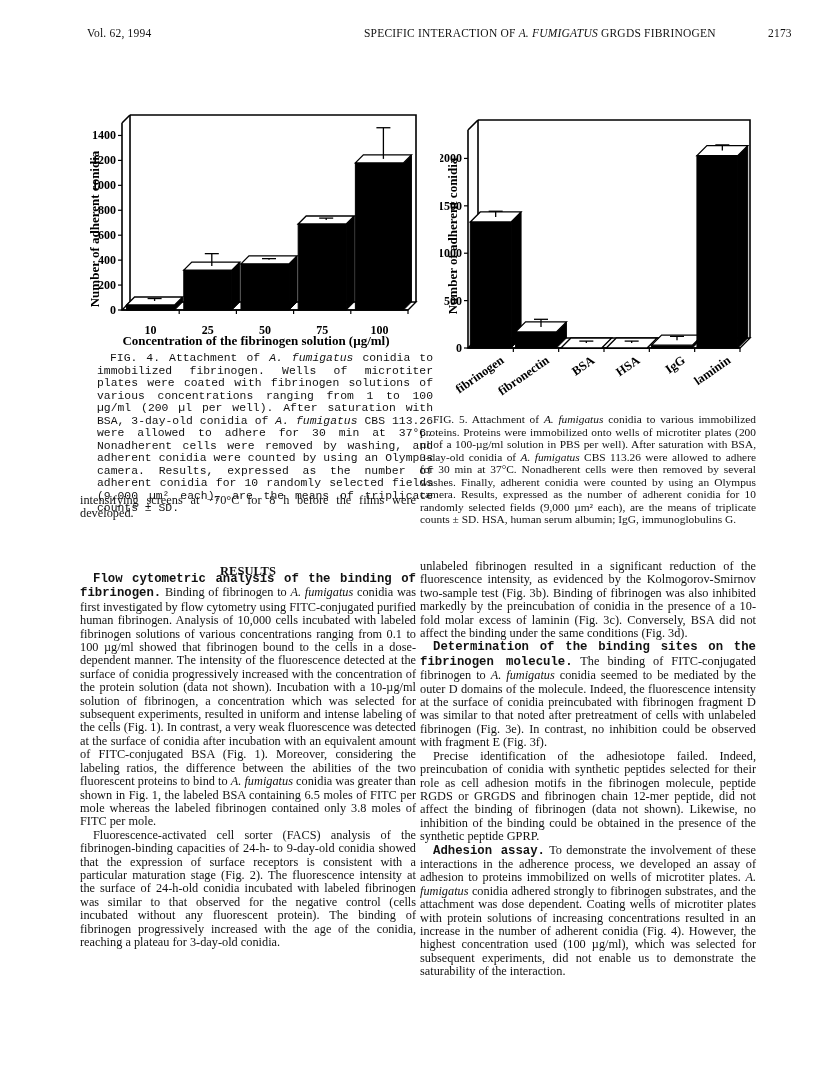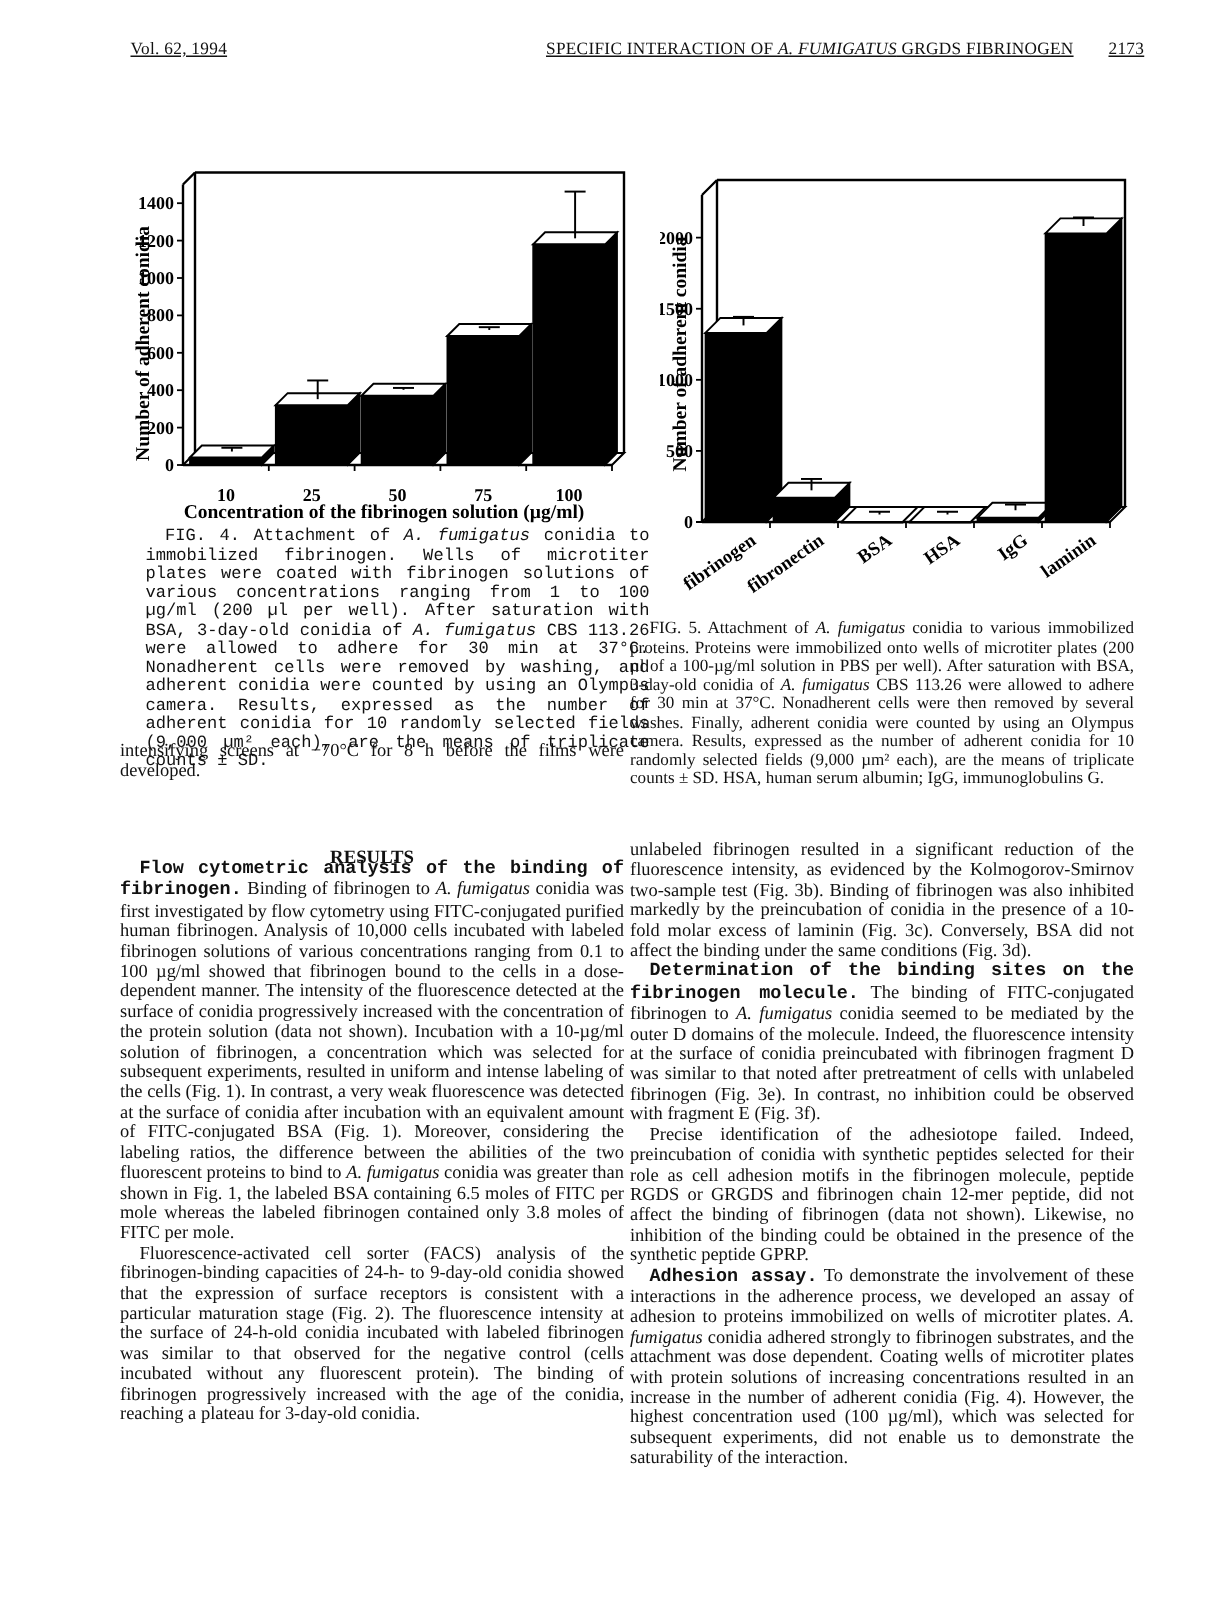--- a/index.html
+++ b/index.html
@@ -1,20 +1,20 @@
 <!DOCTYPE html>
 <html><head>
 <meta charset="utf-8">
 <style>
   html, body { margin: 0; padding: 0; background: #fff; }
   body { width: 816px; height: 1074px; position: relative; font-family: "Liberation Serif", "DejaVu Serif", serif; color: #111; overflow: hidden; }
-  .hdr { position: absolute; top: 27px; font-size: 11.5px; letter-spacing: 0.2px; text-decoration: underline; }
+  .hdr { position: absolute; top: 27px; font-size: 11.5px; letter-spacing: 0.2px; }
   .hdr-left { left: 87px; }
   .hdr-center { left: 364px; }
-  .hdr-page { left: 739px; }
+  .hdr-page { left: 768px; }
   .col { position: absolute; width: 336px; font-size: 12.3px; line-height: 13.4px; text-align: justify; }
   .col p { margin: 0; text-indent: 13px; }
   .col p.noind { text-indent: 0; }
   .caption { position: absolute; width: 336px; font-size: 11.4px; line-height: 12.5px; text-align: justify; }
   .caption p { margin: 0; text-indent: 13px; }
   .results-heading { position: absolute; left: 80px; width: 336px; top: 564px; text-align: center; font-weight: bold; font-size: 12.5px; }
   b { font-weight: bold; font-family: Liberation Mono, monospace; }
   svg text { font-family: "Liberation Serif", "DejaVu Serif", serif; font-weight: bold; fill: #000; }
   .chart { position: absolute; }
 </style>

